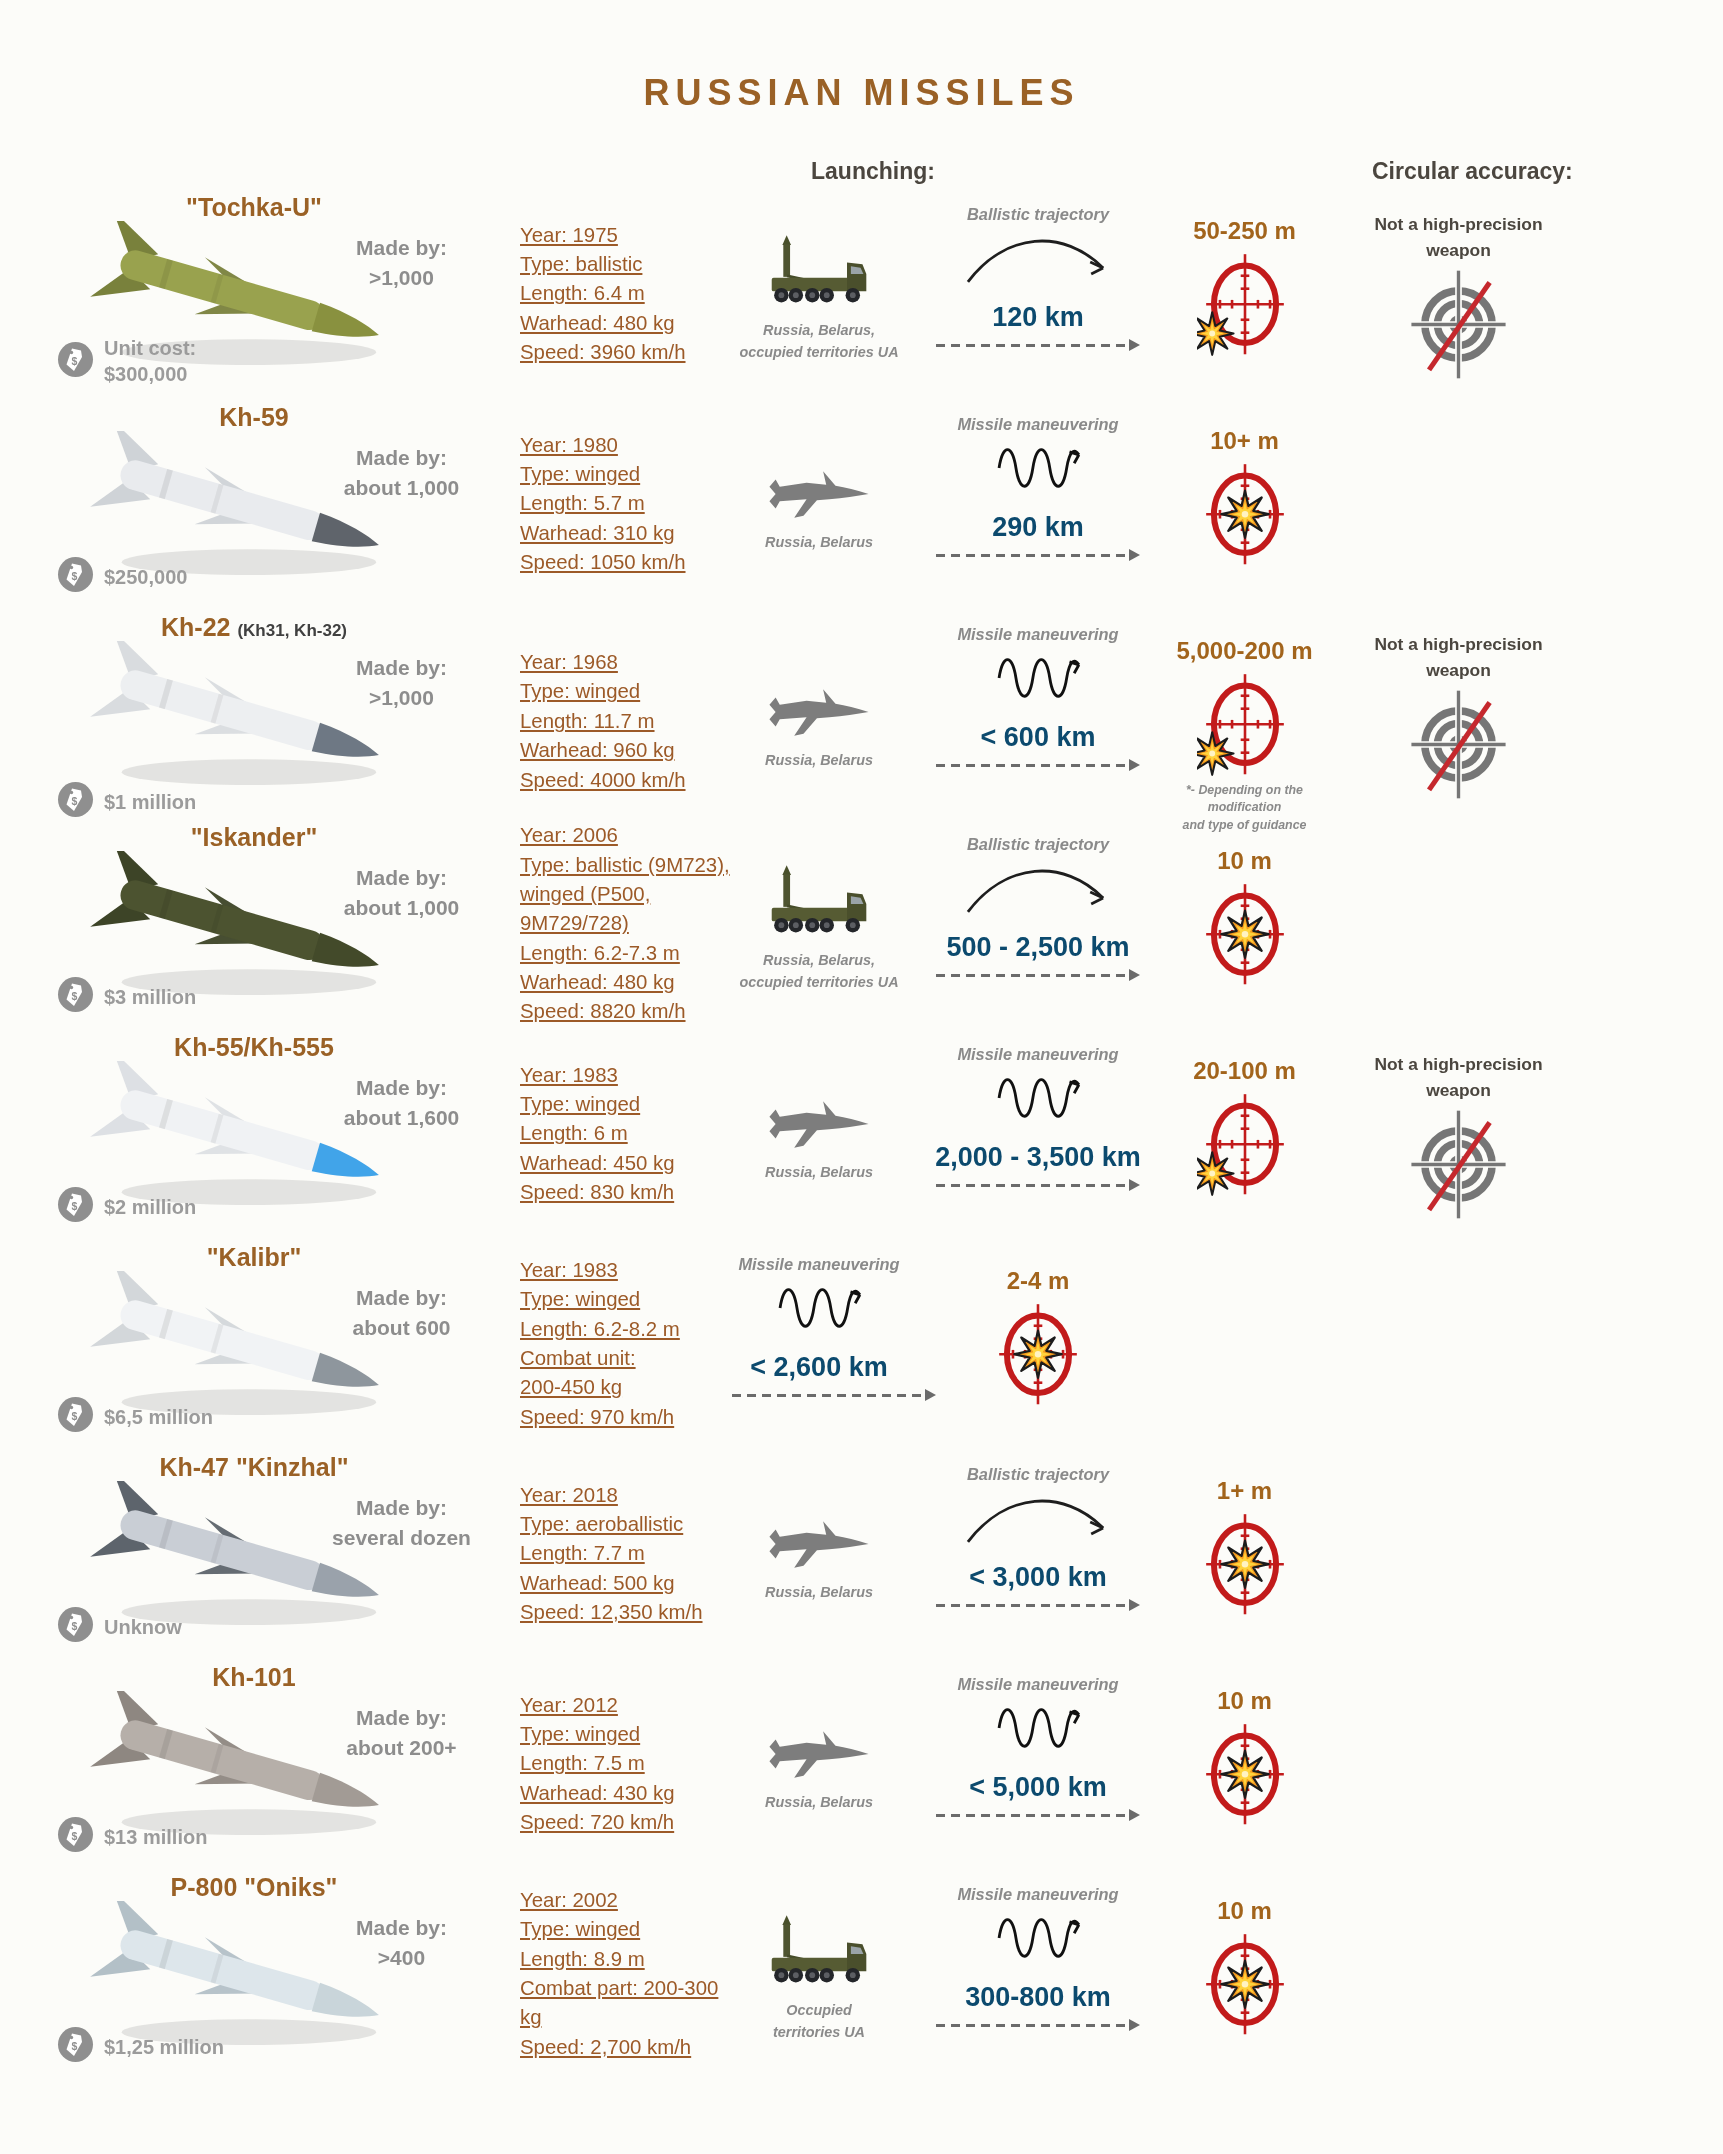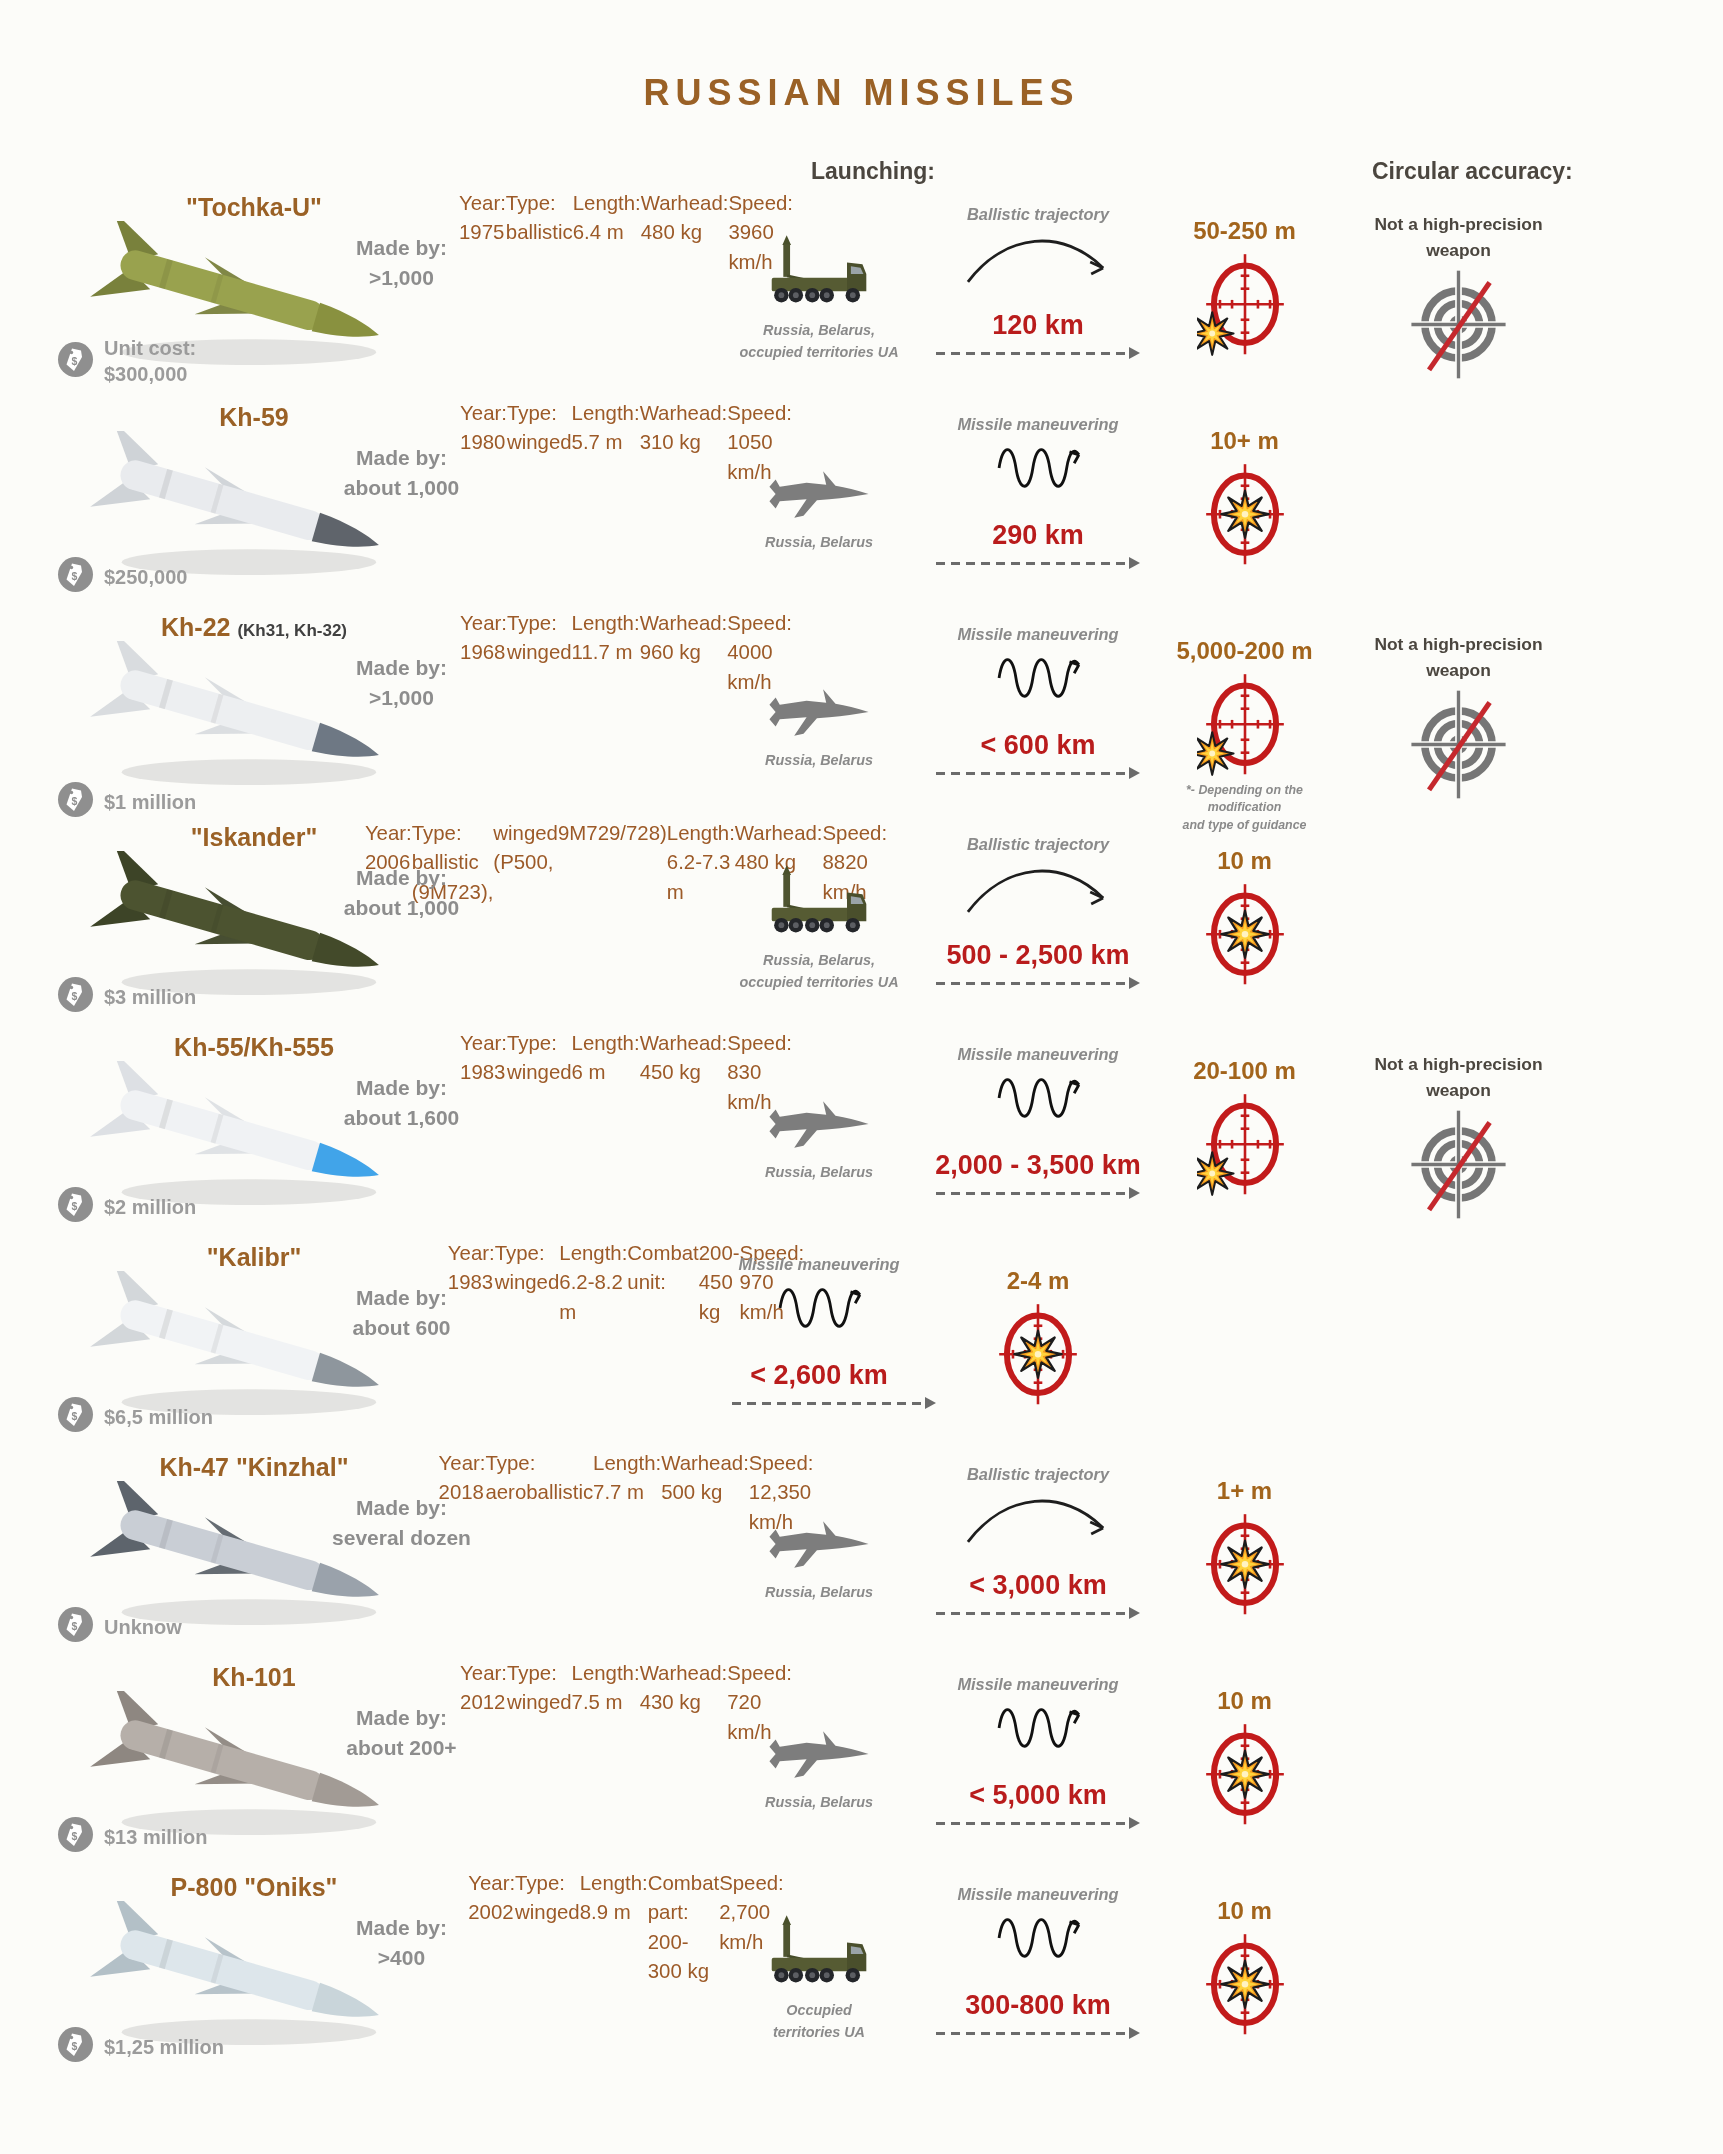--- a/index.html
+++ b/index.html
@@ -54,22 +54,22 @@
   .missile-art { position: absolute; left: 10px; top: 32px; width: 348px; height: 151px; }
   .price {
     position: absolute; left: 2px; bottom: 12px;
     display: flex; align-items: center; gap: 10px;
   }
   .price-text { display: flex; flex-direction: column; color: #9b9b9b; font-weight: bold; font-size: 20px; line-height: 1.3; }
   .price-label:empty { display: none; }
 
   
   .col-specs {
-    display: flex; justify-content: center;
-    padding-left: 42px; color: #9c5a28; font-size: 20.4px; line-height: 1.44;
+    display: flex; flex-direction: column; justify-content: center;
+    padding-left: 42px; color: #9c5a28; font-size: 20.4px; line-height: 1.44; text-decoration: underline;
   }
 
   
   .col-launch {
     display: flex; flex-direction: column; align-items: center; justify-content: center;
     padding-top: 8px;
   }
   .platform-icon svg { display: none; }
   .row[data-platform="truck"] .icon-truck { display: block; }
   .row[data-platform="jet"]   .icon-jet   { display: block; }
@@ -80,21 +80,21 @@
   }
 
   
   .col-traj { position: relative; text-align: center; }
   .traj-label {
     margin-top: 16px; color: #8a8a8a; font-size: 16.4px; font-style: italic; font-weight: bold;
   }
   .traj-curve { display: none; margin: 2px auto 0; }
   .row[data-traj="arc"]  .curve-arc  { display: block; }
   .row[data-traj="wave"] .curve-wave { display: block; }
-  .range { margin-top: 22px; color: #b91c1c; font-size: 27px; font-weight: bold; }
+  .range { margin-top: 14px; color: #0c4a6e; font-size: 27px; font-weight: bold; }
   .dash-arrow { position: relative; width: 204px; margin: 8px auto 0; height: 10px; }
   .dash-line {
     position: absolute; left: 0; top: 3px; width: 189px; height: 3px;
     background: repeating-linear-gradient(90deg, #6b6b6b 0 9px, transparent 9px 15px);
   }
   .dash-head {
     position: absolute; right: 0; top: -2px; width: 0; height: 0;
     border-left: 11px solid #6b6b6b; border-top: 6px solid transparent; border-bottom: 6px solid transparent;
   }
 

